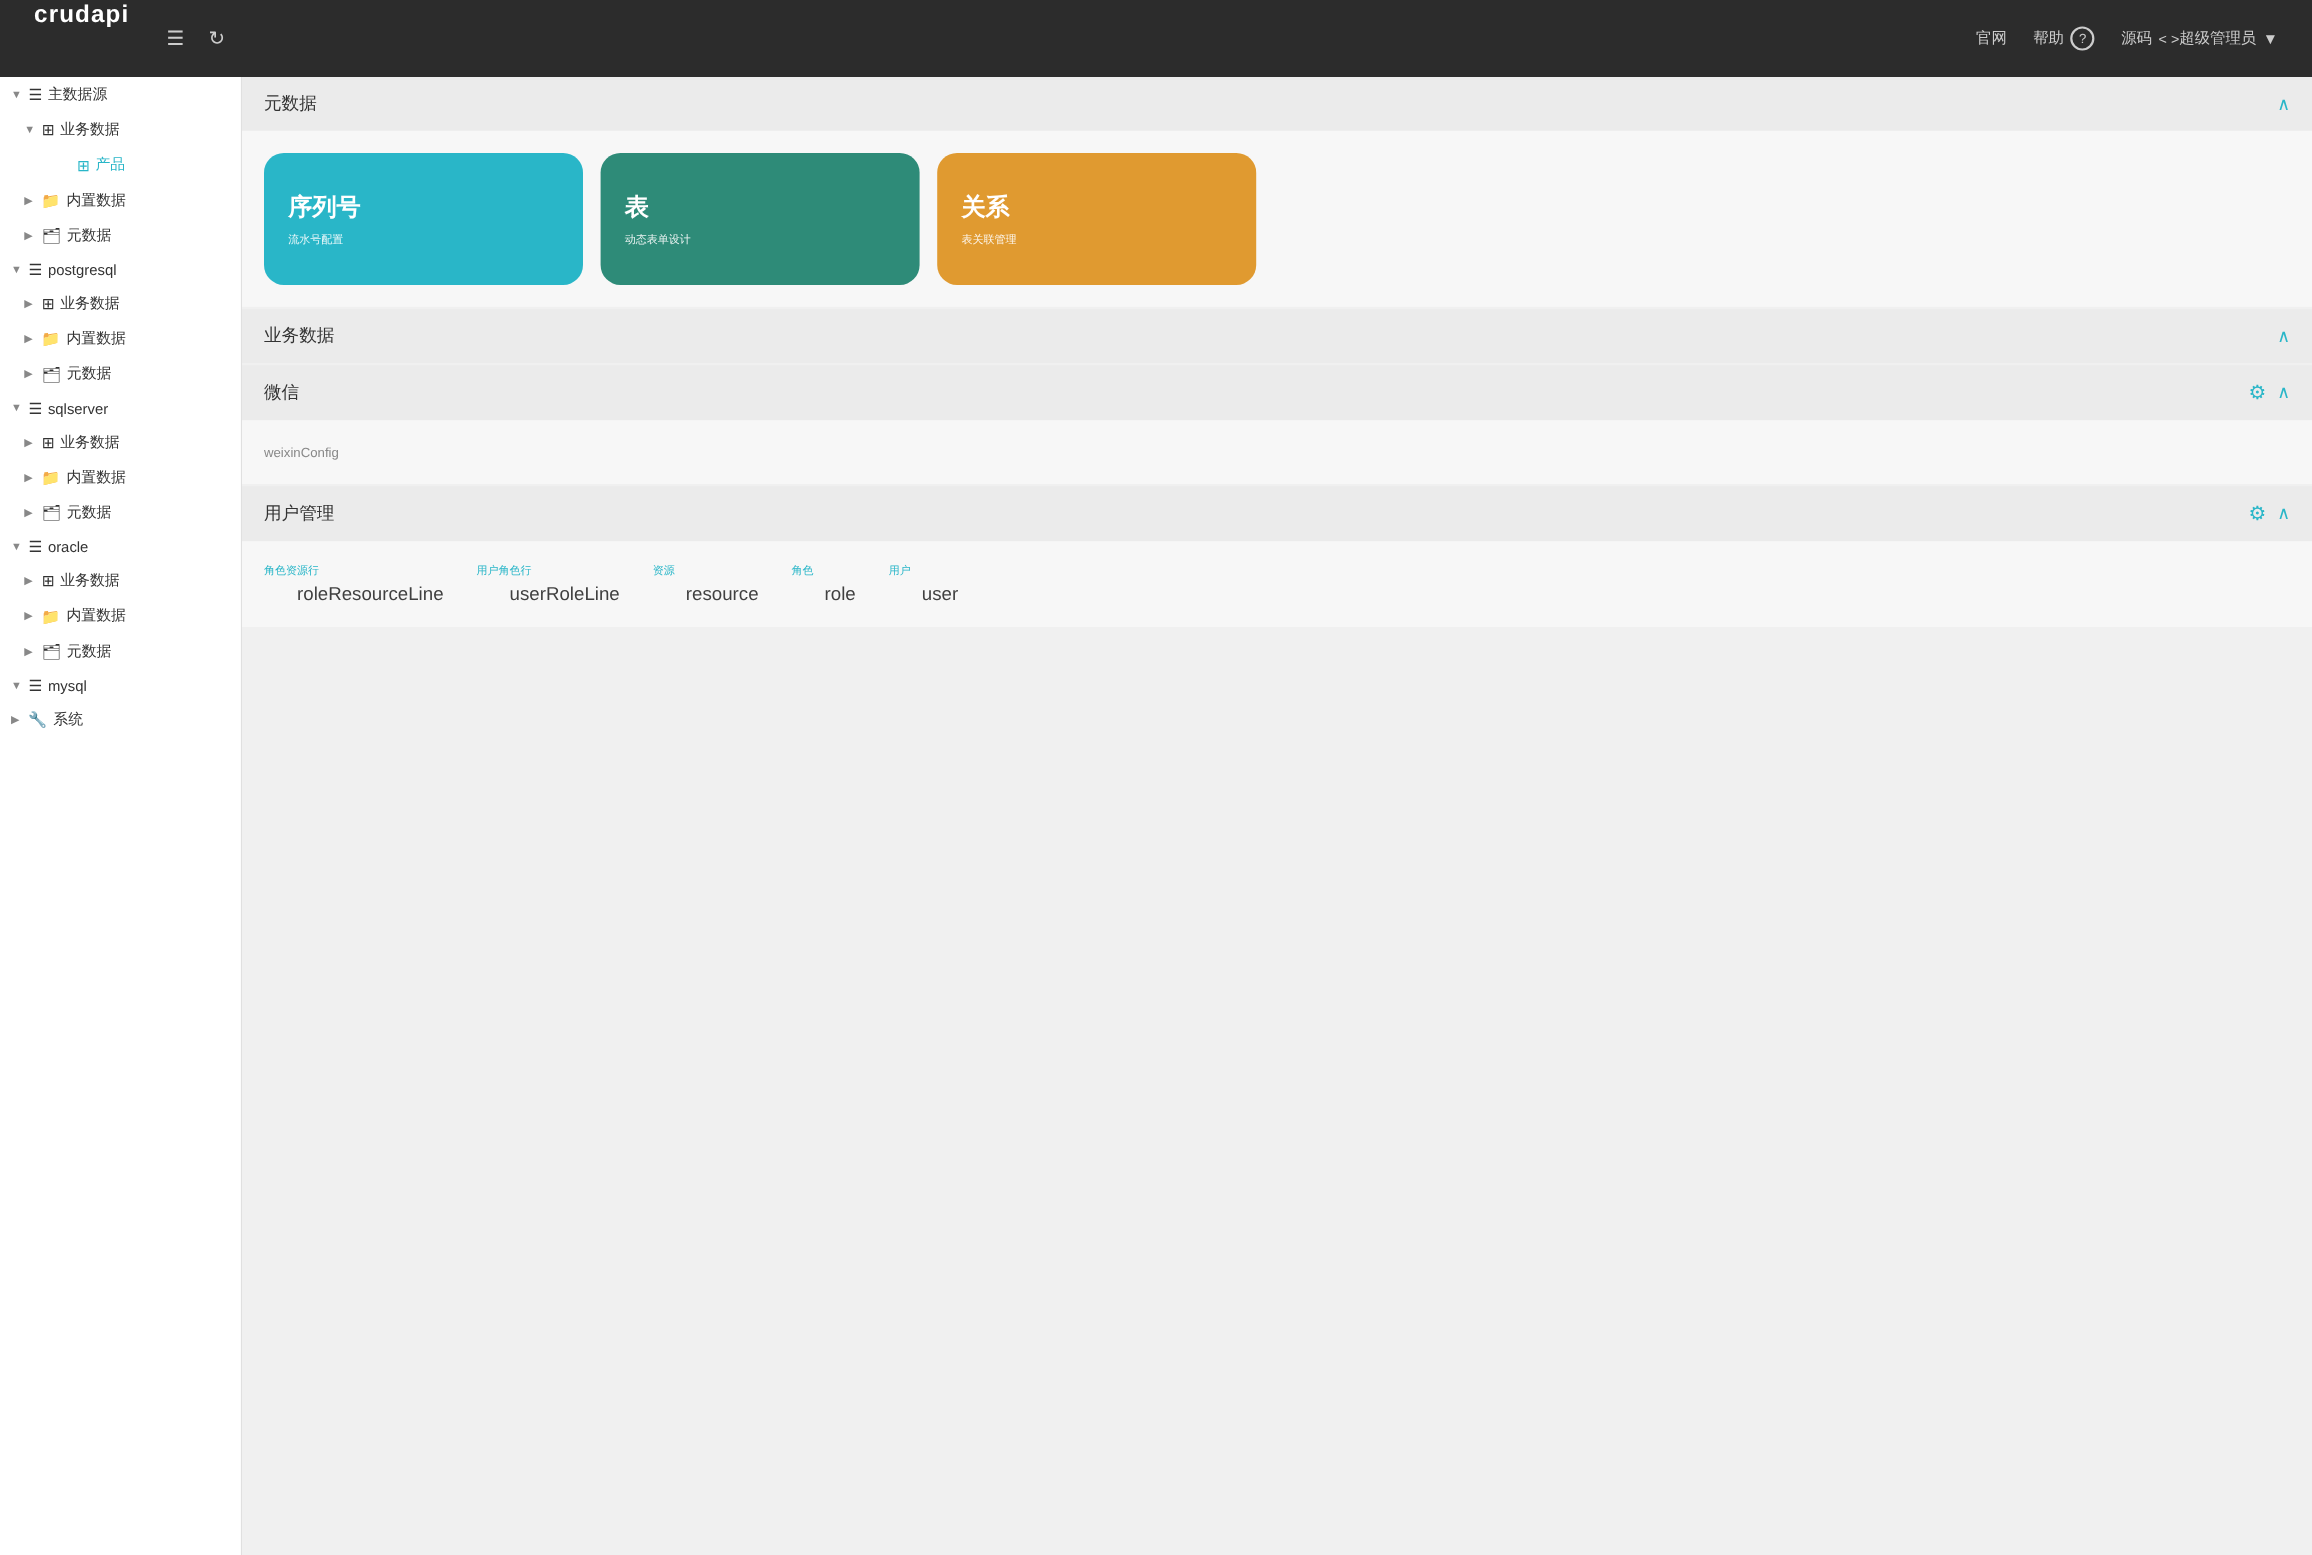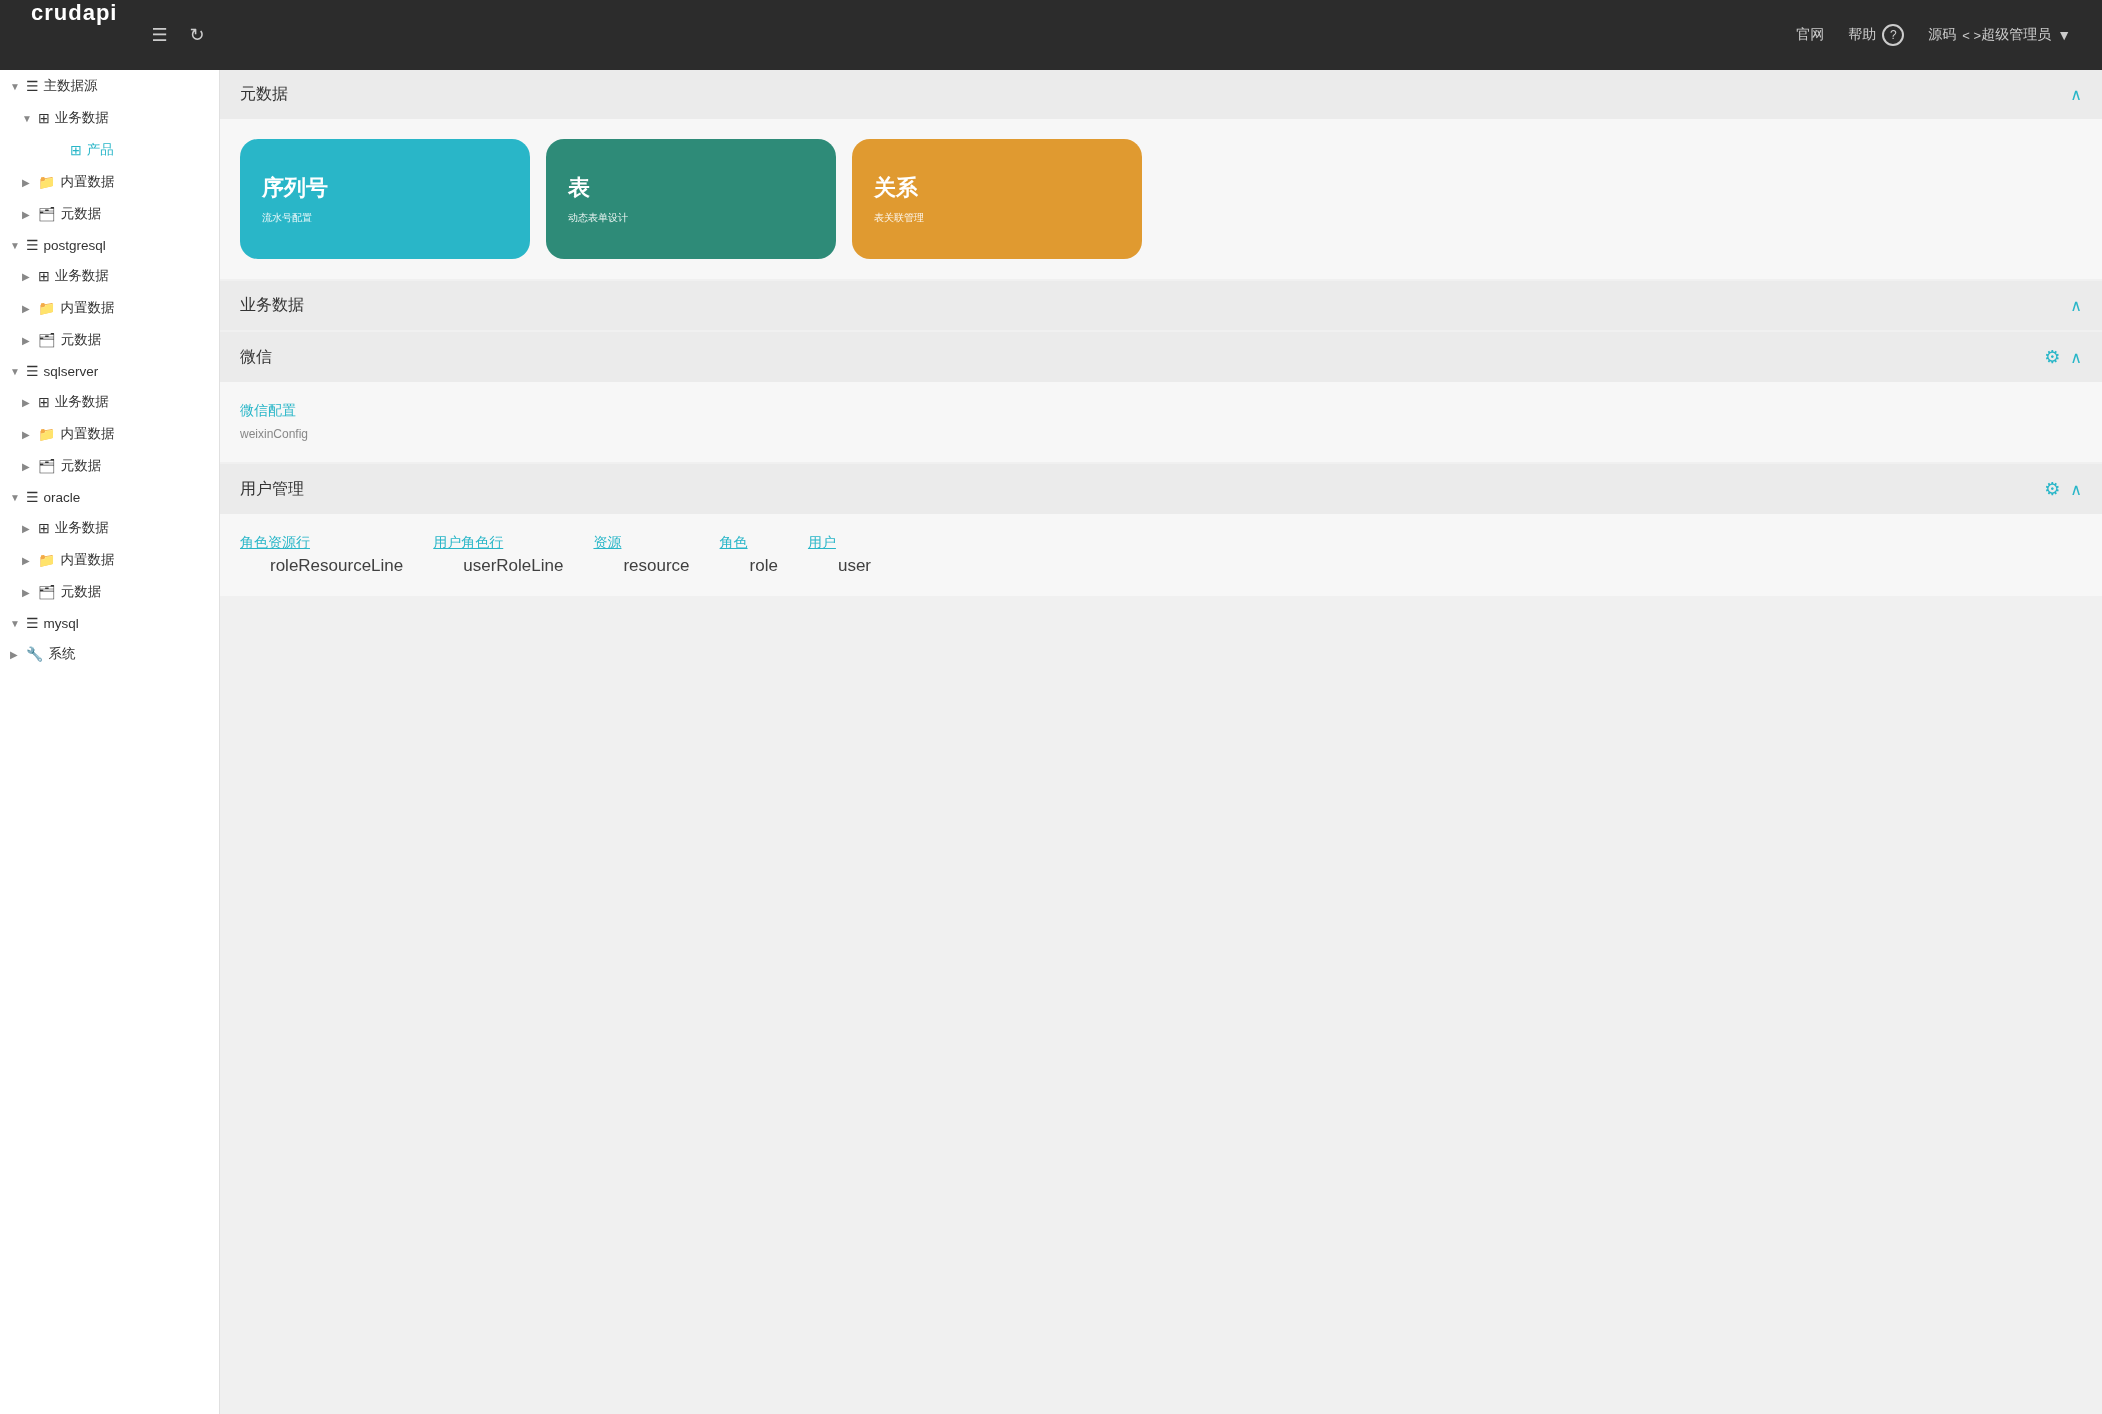--- a/index.html
+++ b/index.html
@@ -162,24 +162,23 @@
 
     
     .user-links-row {
       display: flex;
       gap: 30px;
       flex-wrap: wrap;
     }
     .user-link-item { display: flex; flex-direction: column; }
     .user-link-name {
       color: #29b6c8;
-      font-size: 14px;
+      font-size: 10px;
       cursor: pointer;
       margin-bottom: 4px;
-      text-decoration: underline;
     }
     .user-link-sub {
       font-size: 17px;
       color: #404040;
       padding-left: 30px;
     }
 
     
     ::-webkit-scrollbar { width: 6px; height: 6px; }
     ::-webkit-scrollbar-thumb { background: #ccc; border-radius: 3px; }
@@ -370,21 +369,20 @@
 
     <div class="section">
       <div class="section-header">
         <span class="section-header-title">微信</span>
         <div class="section-header-icons">
           <span class="section-gear">⚙</span>
           <span class="section-toggle">∧</span>
         </div>
       </div>
       <div class="section-body">
-        <a class="weixin-link">微信配置</a>
         <span class="weixin-sub">weixinConfig</span>
       </div>
     </div>
 
     <div class="section">
       <div class="section-header">
         <span class="section-header-title">用户管理</span>
         <div class="section-header-icons">
           <span class="section-gear">⚙</span>
           <span class="section-toggle">∧</span>

